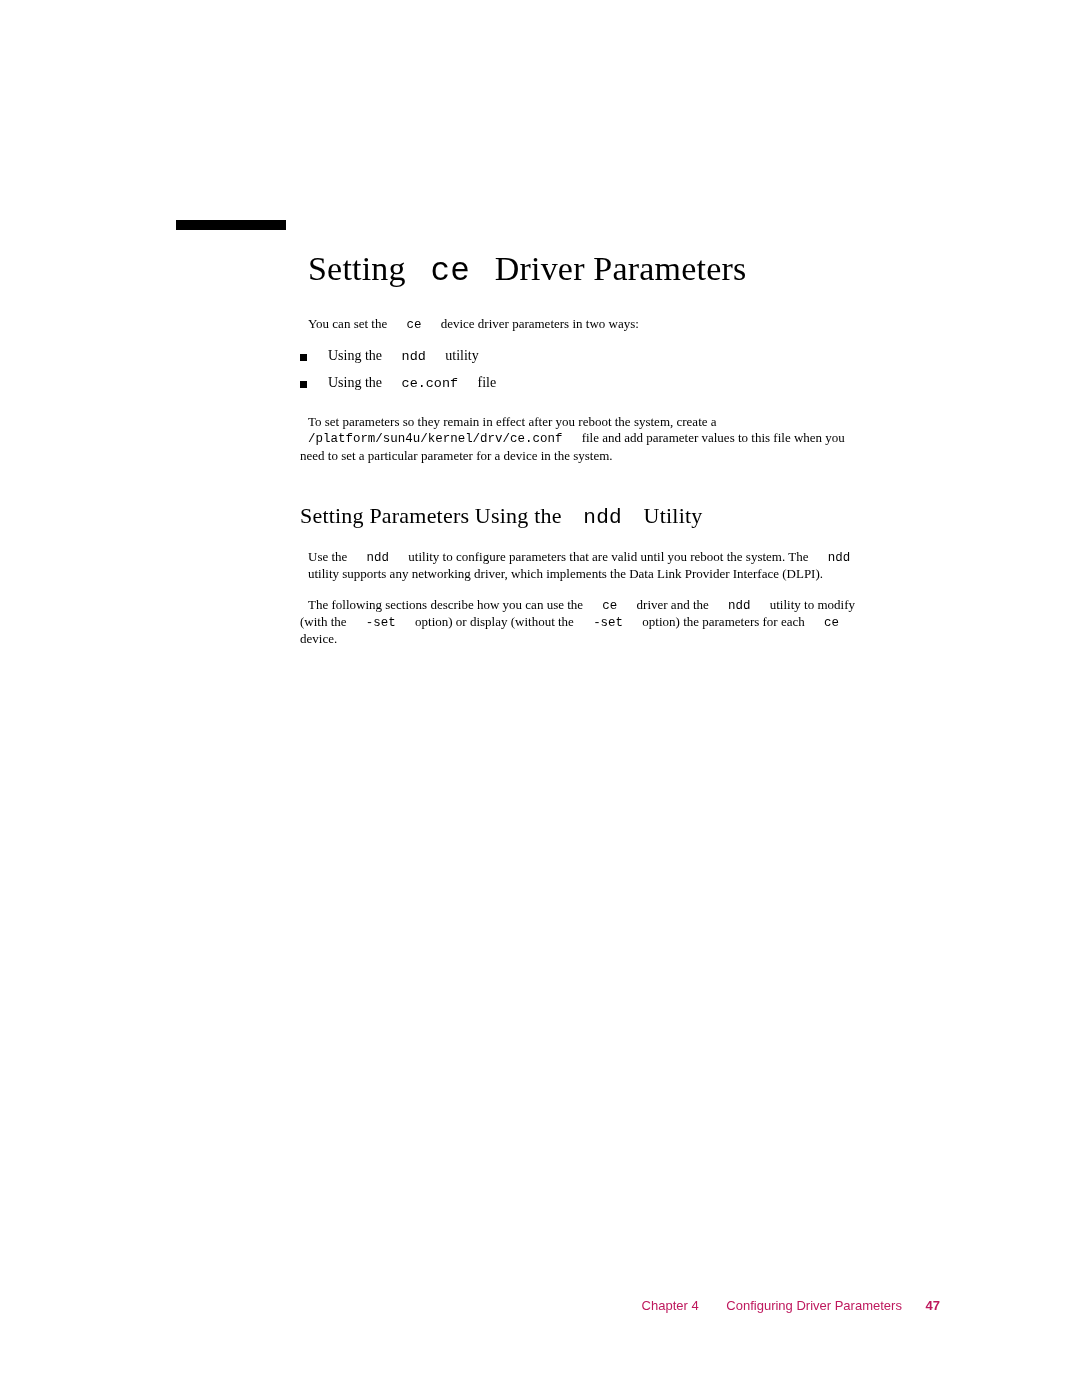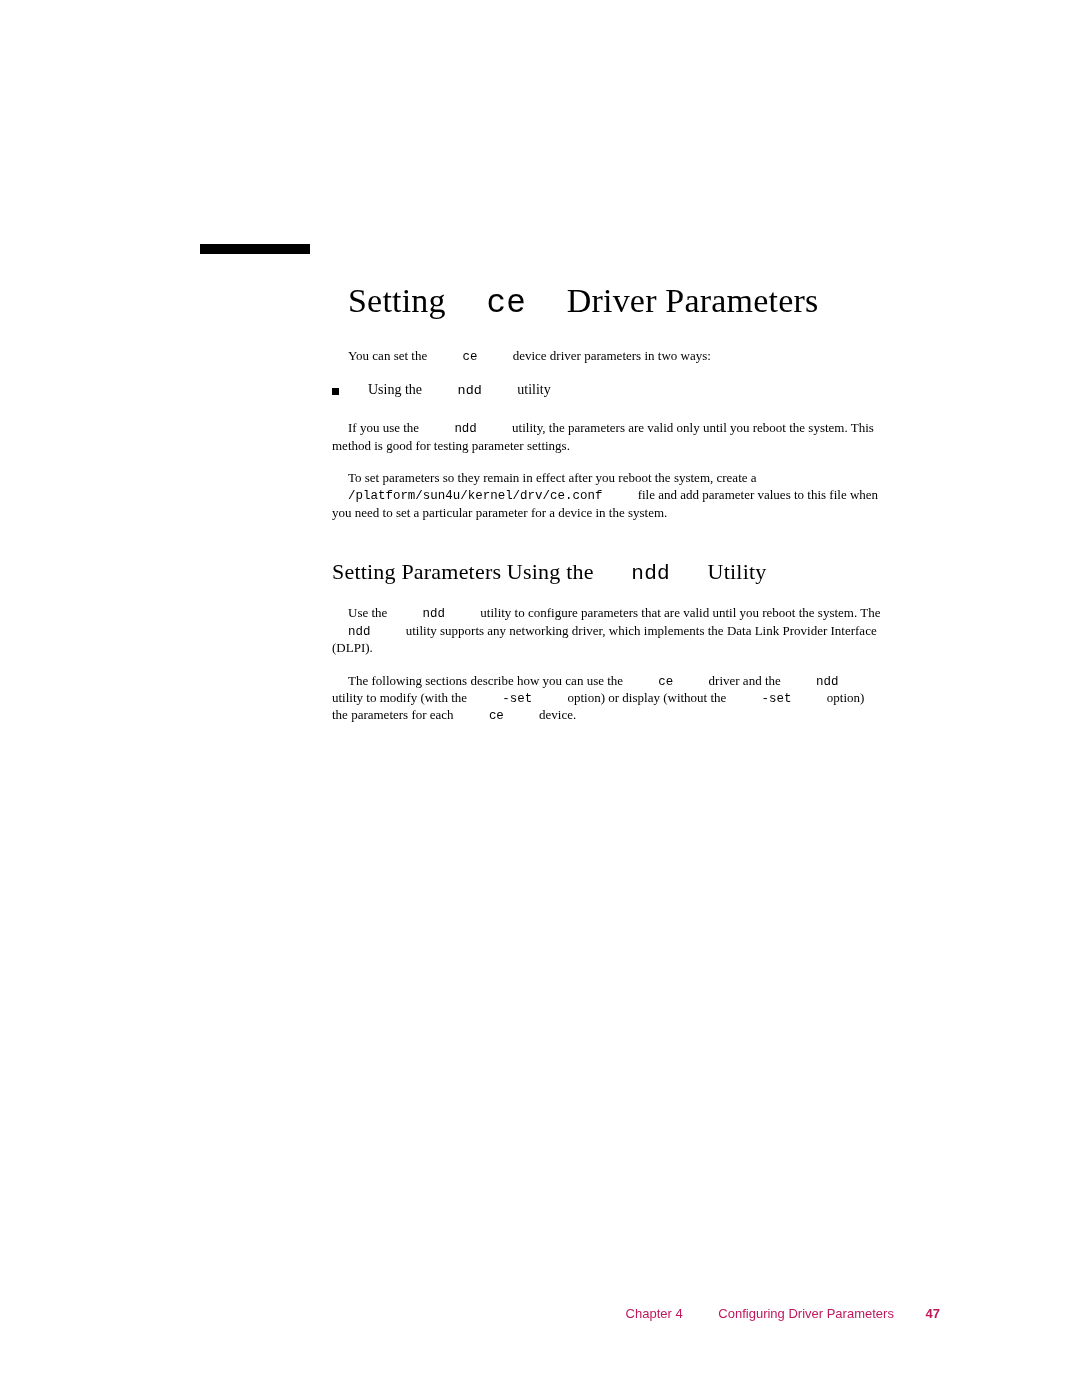--- a/index.html
+++ b/index.html
@@ -1,15 +1,15 @@
 <!DOCTYPE html>
 <html><head>
 <meta charset="utf-8">
 <style>
-  * { margin: 16px; padding: 0; box-sizing: border-box; }
+  * { margin: 8px; padding: 0; box-sizing: border-box; }
   html, body { width: 1080px; height: 1397px; background: #fff; }
   body {
     font-family: "Palatino Linotype", Palatino, "Book Antiqua", Georgia, serif;
     color: #000;
     position: relative;
   }
   .mono {
     font-family: "Courier New", Courier, monospace;
     font-size: 0.96em;
   }
@@ -91,25 +91,25 @@
   </h1>
 
   <p class="p">
     <span>You can set the </span><span class="mono">ce</span><span> device driver parameters in two ways:</span>
   </p>
 
   <ul class="bullets">
     <li>
       <span>Using the </span><span class="mono">ndd</span><span> utility</span>
     </li>
+    <li>
+      <span>Using the </span><span class="mono">ce.conf</span><span> file</span>
+    </li>
   </ul>
 
-  <p class="p">
-    <span>If you use the </span><span class="mono">ndd</span><span> utility, the parameters are valid only until you reboot the system. This method is good for testing parameter settings.</span>
-  </p>
 
   <p class="p">
     <span>To set parameters so they remain in effect after you reboot the system, create a </span><span class="mono">/platform/sun4u/kernel/drv/ce.conf</span><span> file and add parameter values to this file when you need to set a particular parameter for a device in the system.</span>
   </p>
 
   <h2 class="h2">
     <span>Setting Parameters Using the </span><span class="mono">ndd</span><span> Utility</span>
   </h2>
 
   <p class="p">

